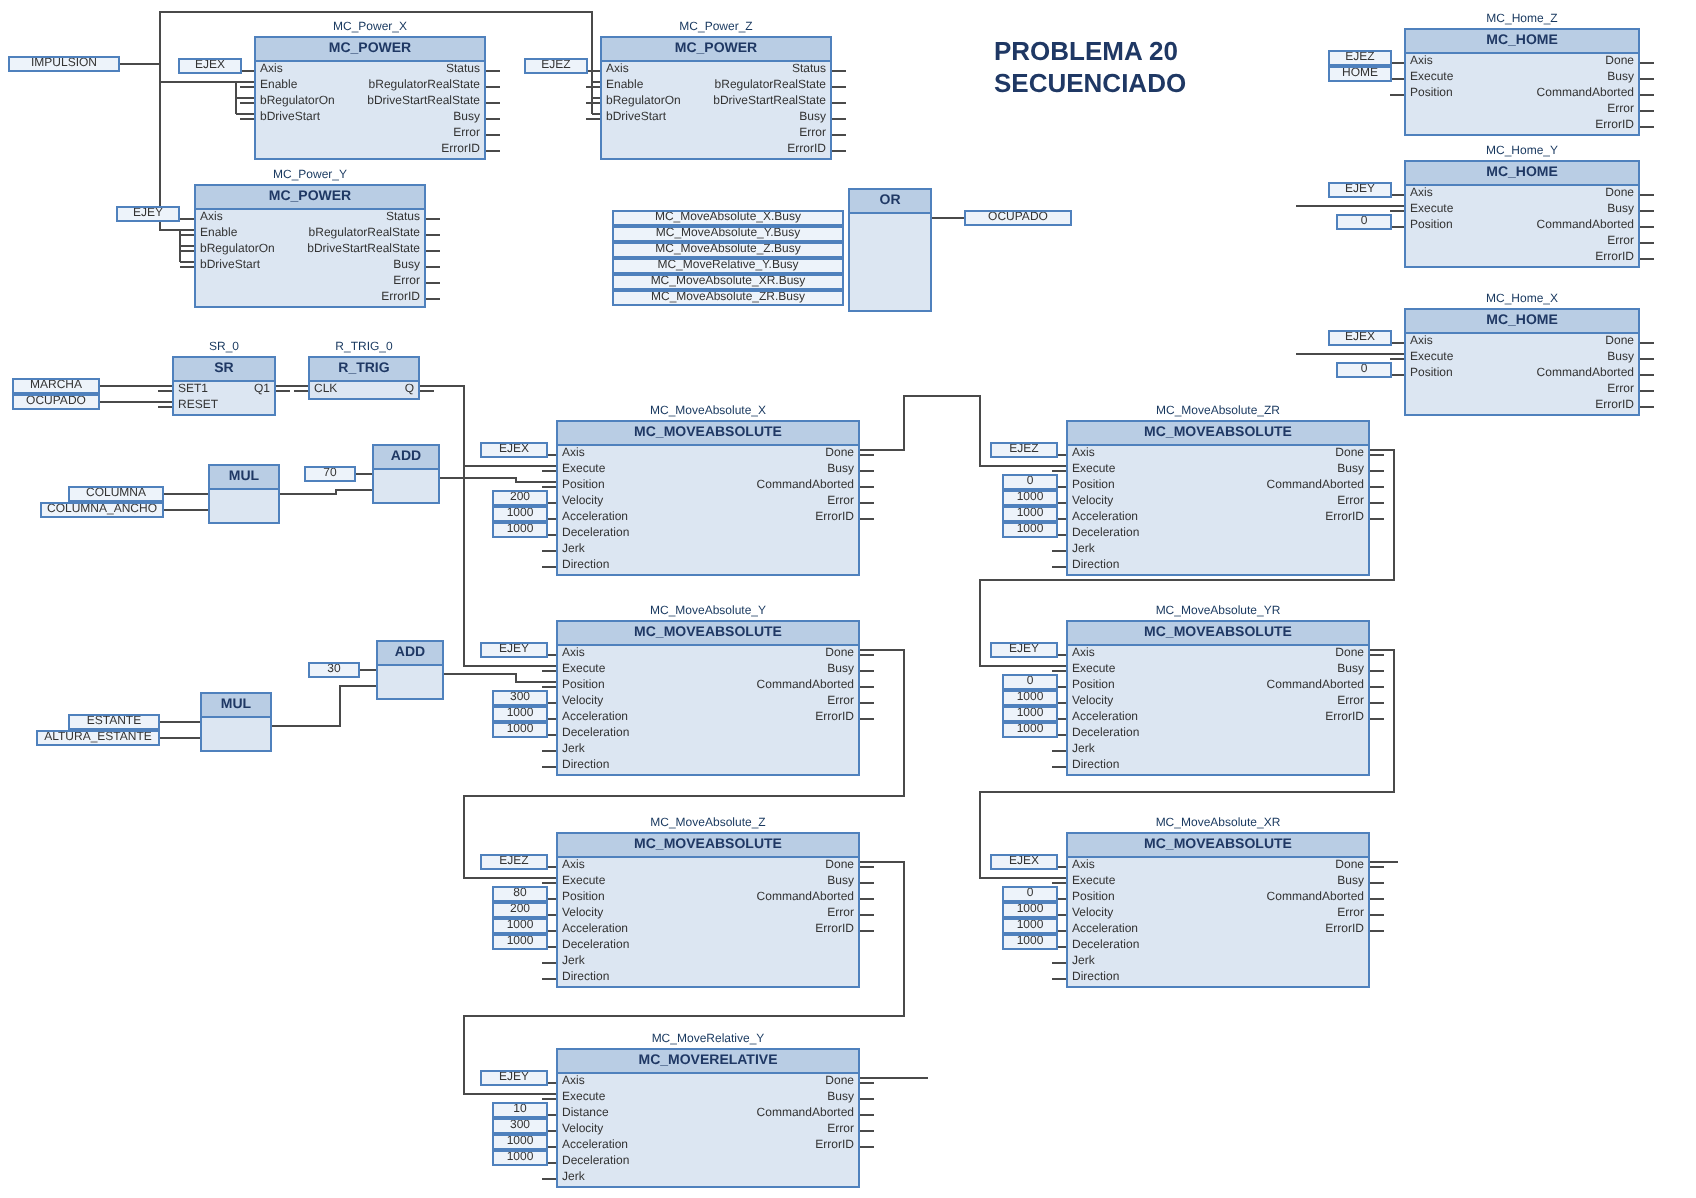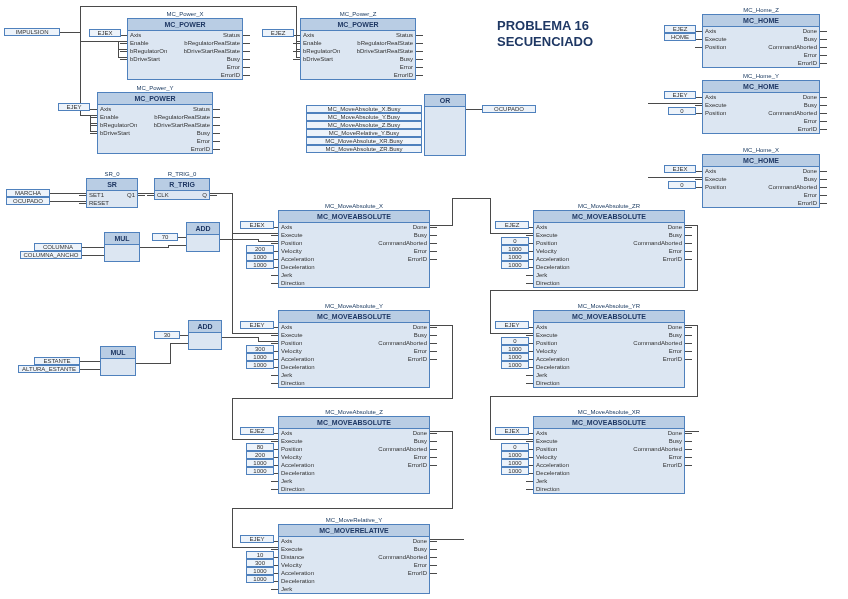--- a/index.html
+++ b/index.html
@@ -660,15 +660,15 @@
     <div class="cbox stub" style="left: 501px; top: 459px; width: 28px;">1000</div>
     <div class="cbox stub" style="left: 501px; top: 467px; width: 28px;">1000</div>
     <div class="cbox stub" style="left: 240px; top: 535px; width: 34px;">EJEY</div>
     <div class="cbox stub" style="left: 246px; top: 551px; width: 28px;">10</div>
     <div class="cbox stub" style="left: 246px; top: 559px; width: 28px;">300</div>
     <div class="cbox stub" style="left: 246px; top: 567px; width: 28px;">1000</div>
     <div class="cbox stub" style="left: 246px; top: 575px; width: 28px;">1000</div>
   </div>
 
 <div class="title">
-  <div>PROBLEMA 16</div>
+  <div>PROBLEMA 20</div>
   <div>SECUENCIADO</div>
 </div>
 
 </body></html>

